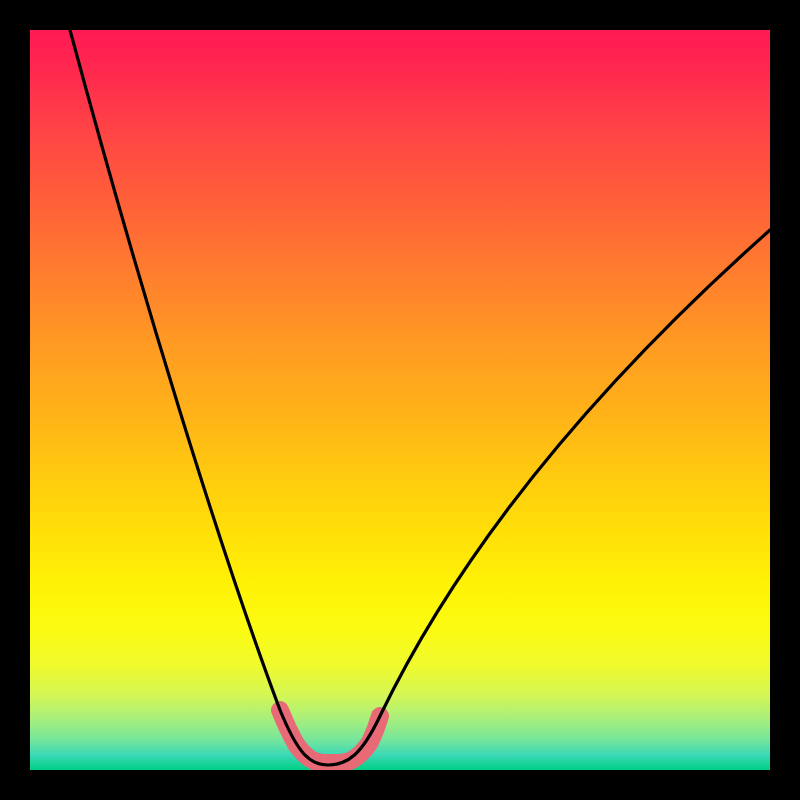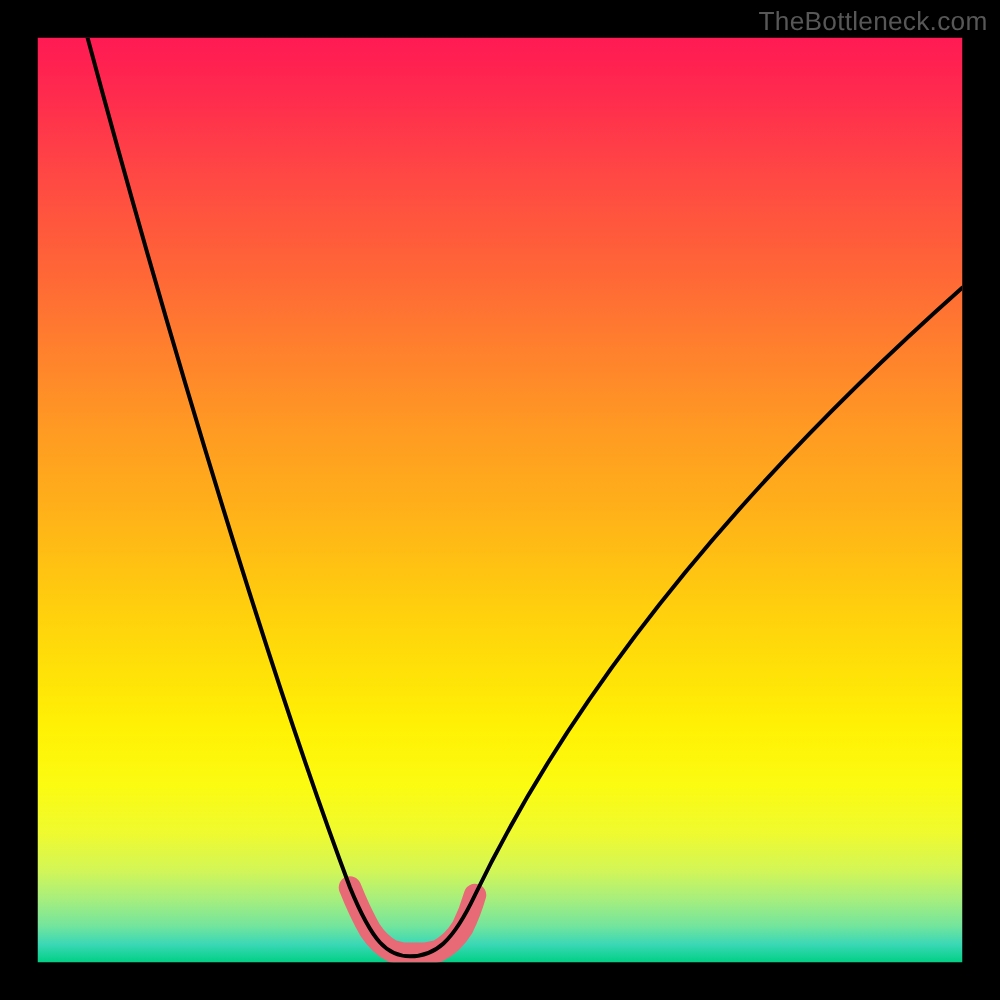--- a/index.html
+++ b/index.html
@@ -65,21 +65,20 @@
     width: 100%;
     height: 100%;
     z-index: 5;
   }
 </style>
 </head>
 <body>
 
 <div class="outer">
 
-  <div class="watermark">TheBottleneck.com</div>
 
   <div class="plot-area">
     <div class="gradient"></div>
 
     <svg class="curve" viewBox="0 0 740 740" preserveAspectRatio="none">
       <path d="M 250 680
                Q 258 700 266 714
                Q 274 726 284 731
                L 292 733
                L 310 733

